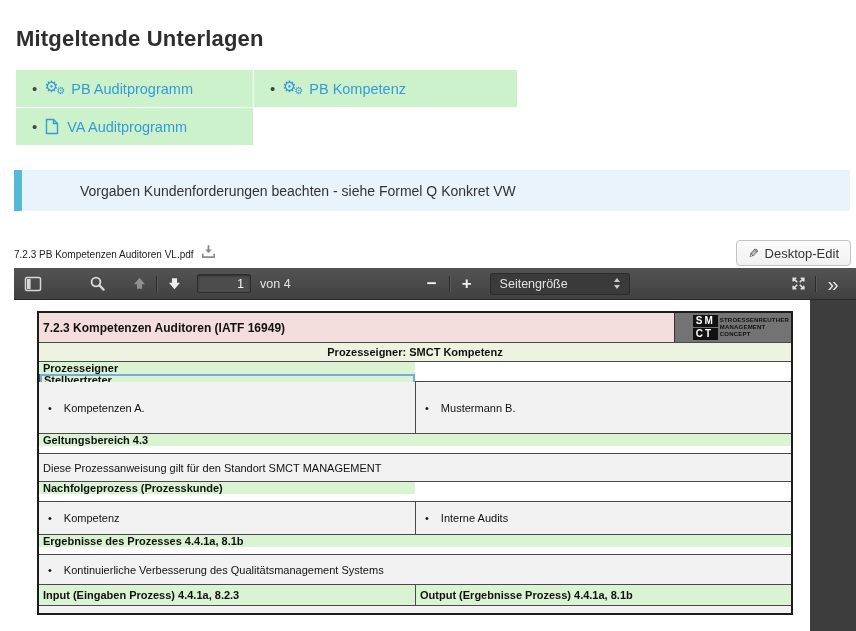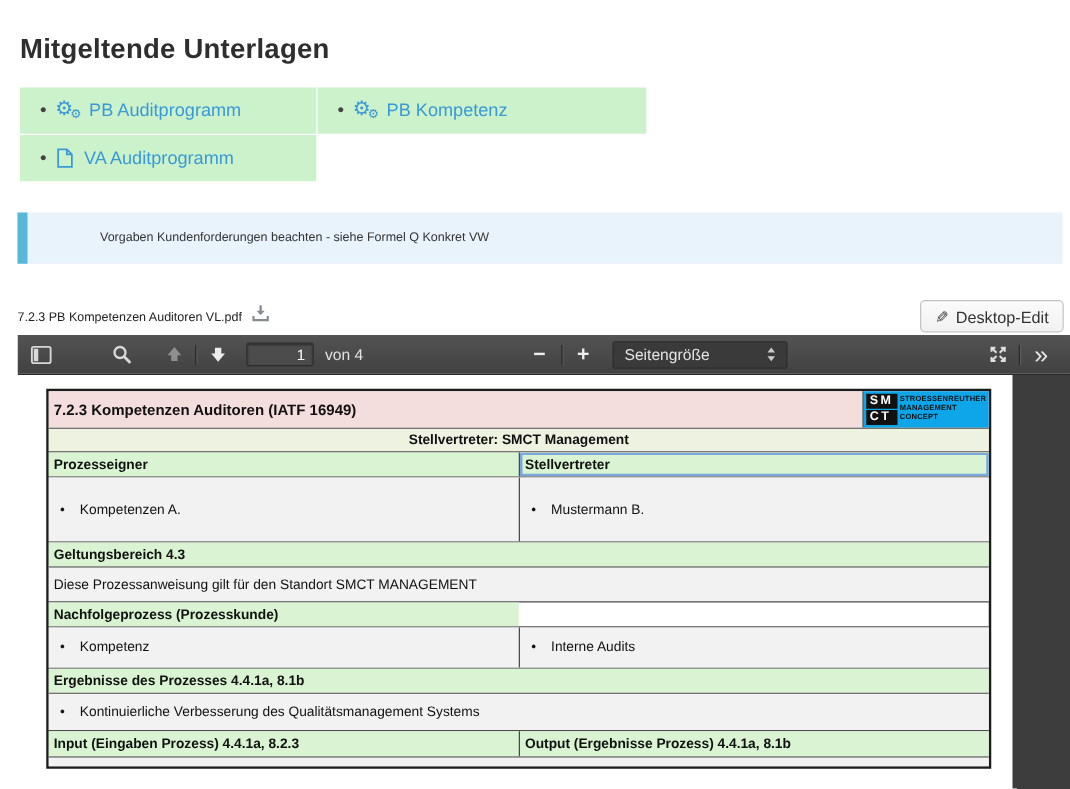--- a/index.html
+++ b/index.html
@@ -20,21 +20,21 @@
   .doc-link { color:#3999d6; font-size:14.5px; text-decoration:none; }
   .gears-wrap { position:relative; width:18px; height:18px; color:#3999d6; }
   .gears-wrap .g-big { position:absolute; left:-1px; top:-3px; font-size:16px; }
   .gears-wrap .g-small { position:absolute; right:-2px; top:5px; font-size:10px; }
   .file-svg { display:block; }
 
   
   .notice { position:absolute; left:14px; top:170px; width:836px; height:41px;
             background:#e9f3fb; border-left:8px solid #58b8d8;
             display:flex; align-items:center; padding-left:58px;
-            font-size:10px; color:#333; }
+            font-size:14px; color:#333; }
 
   
   .file-row { position:absolute; left:14px; top:240px; width:842px; height:28px; }
   .file-name { font-size:10px; color:#222; line-height:28px; display:inline-flex;
                align-items:center; gap:7px; }
   .dl-icon { color:#848a90; margin-top:2px; }
   .edit-btn { position:absolute; right:5px; top:0; height:26px; padding:0 11px;
               background:linear-gradient(#fbfbfb,#f1f1f1); border:1px solid #c3c3c3;
               border-radius:4px; font-size:13px; color:#333; display:flex;
               align-items:center; gap:6px; cursor:pointer; font-family:inherit; }
@@ -81,32 +81,32 @@
   .pcell { box-sizing:border-box; }
   .half { width:50%; }
   .half + .half { border-left:1px solid #4a4a4a; }
   .hdr { background:#d9f3d3; font-weight:bold; padding-left:4px;
          display:flex; align-items:center; }
   .gray { background:#f2f2f2; display:flex; align-items:center; }
   .title-row { height:29px; }
   .title-cell { flex:1; background:#f3dddd; font-weight:bold; font-size:12px;
                 display:flex; align-items:center; padding-left:4px;
                 border-right:1px solid #333; }
-  .logo-cell { width:100px; background:#0ea5e9; display:flex; align-items:center;
+  .logo-cell { width:116px; background:#737373; display:flex; align-items:center;
                justify-content:flex-end; padding-right:2px; }
   .logo { display:flex; align-items:center; gap:2px; }
   .logo-blocks { display:flex; flex-direction:column; gap:1px; }
   .logo-block { background:#111; color:#fff; font-weight:bold; font-size:10px;
                 line-height:12px; padding:0 3px; letter-spacing:2px; }
   .logo-text { display:flex; flex-direction:column; }
   .logo-text span { font-size:6px; font-weight:bold; line-height:7px; color:#111;
                     letter-spacing:.2px; }
   .banner-row { height:19px; background:#eef2e1; font-weight:bold;
                 display:flex; align-items:center; justify-content:center; }
-  .h20 { height:20px; }
+  .h20 { height:20px;flex-direction:column; }
   .owners-row { height:52px; }
   .scope-text-row { height:28px; padding-left:4px; }
   .items-row { height:33px; }
   .results-text-row { height:30px; }
   .input-row { height:21px; }
   .sliver-row { height:8px; background:#f2f2f2; }
   .cell-bullet { display:flex; align-items:center; padding-left:9px; gap:12px; }
   .cell-bullet .b { font-size:11px; }
   .sel-outline { box-shadow:inset 0 0 0 2px #7aa7dc; }
 </style>
@@ -238,21 +238,21 @@
             </div>
             <div class="logo-text">
               <span>STROESSENREUTHER</span>
               <span>MANAGEMENT</span>
               <span>CONCEPT</span>
             </div>
           </div>
         </div>
       </div>
 
-      <div class="prow banner-row">Stellvertreter: SMCT Management</div>
+      <div class="prow banner-row">Prozesseigner: SMCT Kompetenz</div>
 
       <div class="prow h20">
         <div class="pcell half hdr">Prozesseigner</div>
         <div class="pcell half hdr sel-outline">Stellvertreter</div>
       </div>
 
       <div class="prow owners-row">
         <div class="pcell half gray cell-bullet">
           <span class="b">•</span>
           <span>Kompetenzen A.</span>

